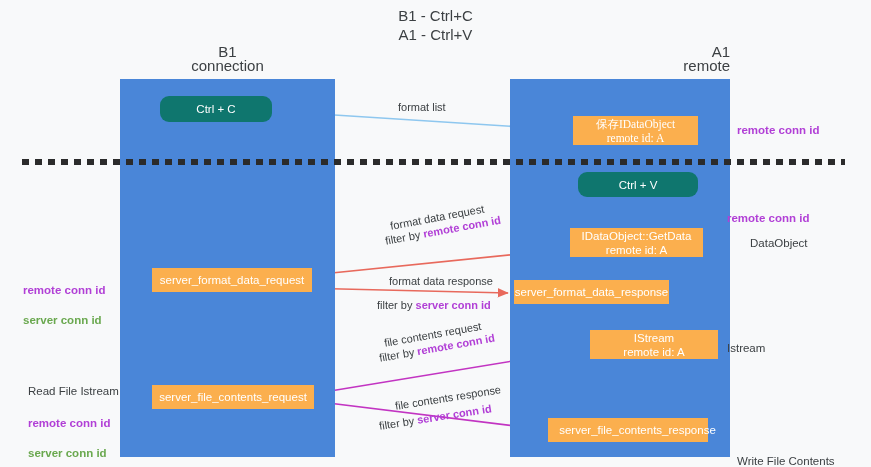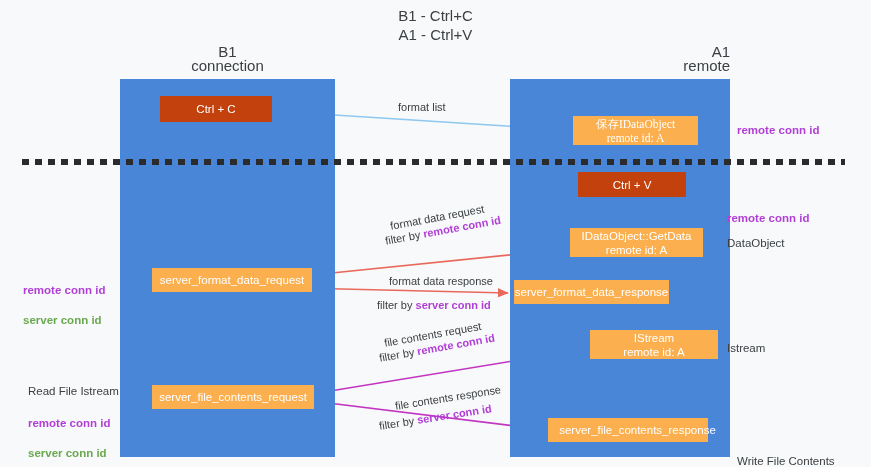--- a/index.html
+++ b/index.html
@@ -67,21 +67,21 @@
     flex-direction: column;
     align-items: center;
     justify-content: center;
     text-align: center;
     color: #ffffff;
     font-size: 11.5px;
     line-height: 14px;
     white-space: pre-line;
     padding: 2px 4px;
   }
-  .node.green  { background: #c2410c; }
+  .node.green  { background: #0f766e; border-radius: 9px; }
   .node.orange { background: #fbaf4e; }
 
   
   .anno {
     font-size: 11.5px;
     line-height: 15px;
     white-space: pre-line;
   }
   .anno.plain  { color: #3c4043; }
   .anno.remote { color: #b13fd6; font-weight: bold; }
@@ -148,21 +148,21 @@
 <div class="abs col-head" id="head-a1">A1
 remote</div>
 
 <div class="abs" id="divider"></div>
 
 <div class="abs node green" style="left:160px; top:96px; width:112px; height:26px;">Ctrl + C</div>
 
 <div class="abs node orange" style="left:573px; top:116px; width:125px; height:29px;font-family:Liberation Serif, serif;">保存IDataObject
 remote id: A</div>
 
-<div class="abs node green" style="left:578px; top:172px; width:108px; height:25px;">Ctrl + V</div>
+<div class="abs node green" style="left:578px; top:172px; width:120px; height:25px;">Ctrl + V</div>
 
 <div class="abs node orange" style="left:570px; top:228px; width:133px; height:29px;">IDataObject::GetData
 remote id: A</div>
 
 <div class="abs node orange" style="left:152px; top:268px; width:160px; height:24px;">server_format_data_request</div>
 
 <div class="abs node orange" style="left:514px; top:280px; width:155px; height:24px;">server_format_data_response</div>
 
 <div class="abs node orange" style="left:590px; top:330px; width:128px; height:29px;">IStream
 remote id: A</div>
@@ -200,21 +200,21 @@
   <span>file contents response</span>
 </div>
 <div class="abs edge-label rot-f" style="left:378px; top:419px;">
   <span>filter by </span><b class="server">server conn id</b>
 </div>
 
 <div class="abs anno remote" style="left:737px; top:123px;">remote conn id</div>
 
 <div class="abs anno remote" style="left:727px; top:211px;">remote conn id</div>
 
-<div class="abs anno plain" style="left:727px; top:236px;">DataObject</div>
+<div class="abs anno plain" style="left:750px; top:236px;">DataObject</div>
 
 <div class="abs anno plain" style="left:727px; top:341px;">Istream</div>
 
 <div class="abs anno plain" style="left:737px; top:424px;margin-top:30px;">Write File Contents</div>
 
 <div class="abs anno" style="left:23px; top:268px;">
   <span class="anno remote">remote conn id</span><br>
   <span class="anno server">server conn id</span>
 </div>
 

